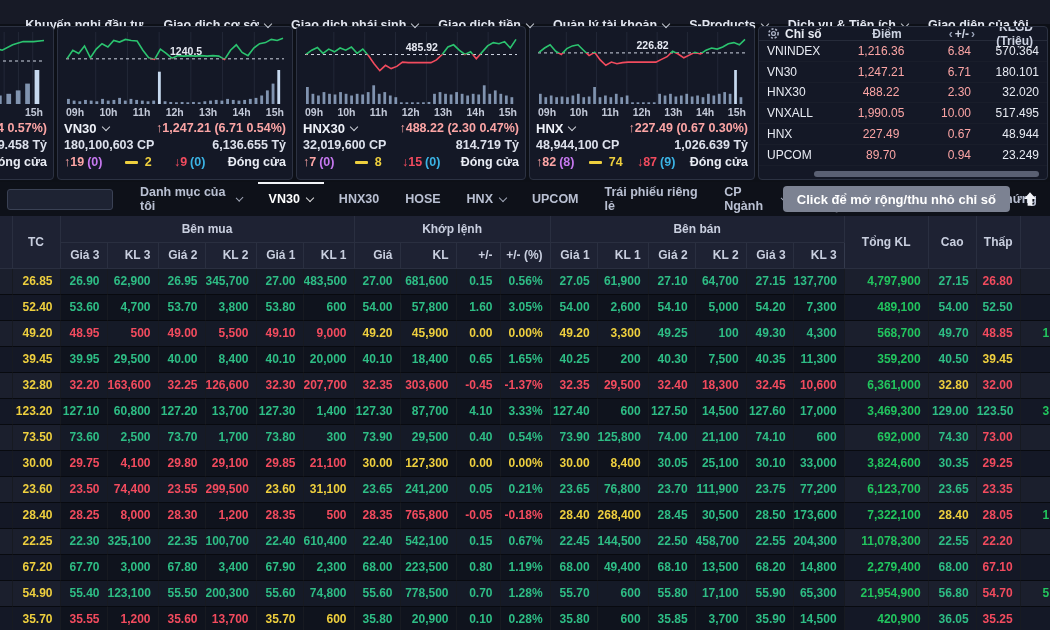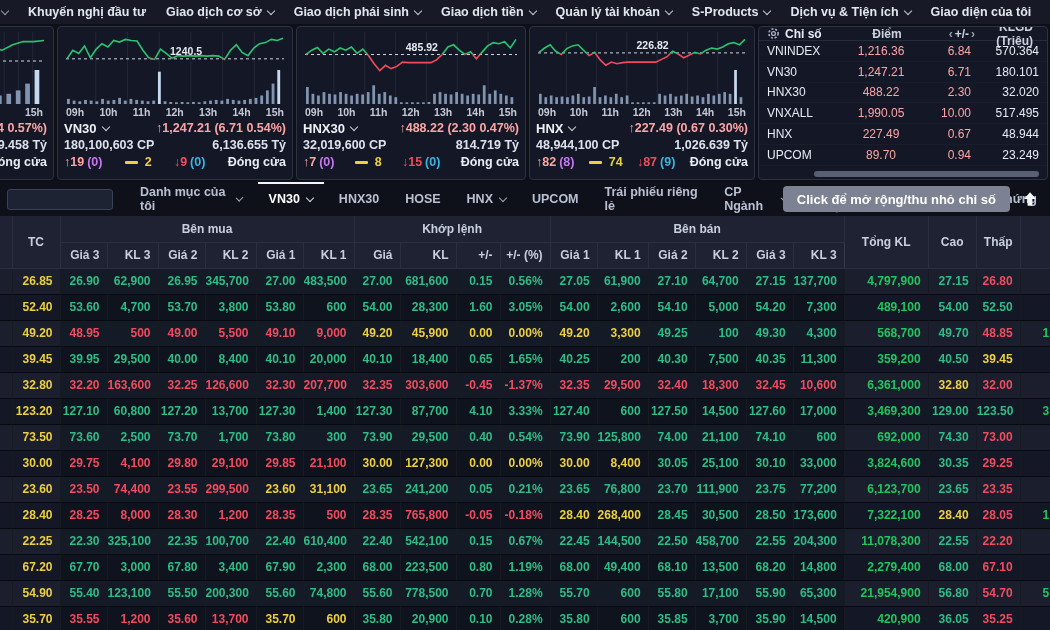--- a/index.html
+++ b/index.html
@@ -1,21 +1,21 @@
 <!DOCTYPE html>
 <html><head>
 <meta charset="utf-8">
 <style>
   * { margin:0; padding:0; box-sizing:border-box; }
   html,body { width:1050px; height:630px; overflow:hidden; background:#0d1017;
     font-family:"Liberation Sans", sans-serif; color:#e6e9f2; }
   
   .menubar { height:24px; background:#171a26; display:flex; align-items:center;
     gap:20px; padding-left:4px; font-size:12.5px; font-weight:700; color:#e2e6f0;
-    white-space:nowrap; }
+    white-space:nowrap;flex-direction:column; }
   .menu-item { display:flex; align-items:center; gap:6px; cursor:pointer; }
   .chev { display:inline-block; width:6px; height:6px;
     border-right:1.6px solid currentColor; border-bottom:1.6px solid currentColor;
     transform:rotate(45deg); margin-top:-3px; opacity:.85; }
   .lead-chev { color:#aab1c4; margin-left:-2px; }
   
   .charts { height:158px; display:flex; gap:3px; padding:2px 2px 2px 0; background:#0d1017; }
   .panel { background:#141826; border:1px solid #2c3242; border-radius:4px;
     padding:3px 6px 2px 6px; display:flex; flex-direction:column; overflow:hidden; }
   .p1 { width:114px; margin-left:-60px; flex:0 0 114px; }
@@ -643,21 +643,21 @@
       <tr class="even">
         <td></td>
         <td class="cy">52.40</td>
         <td class="cg mid gb">53.60</td>
         <td class="cg mid">4,700</td>
         <td class="cg mid">53.70</td>
         <td class="cg mid">3,800</td>
         <td class="cg mid">53.80</td>
         <td class="cg mid">600</td>
         <td class="cg mid gb">54.00</td>
-        <td class="cg mid">28,300</td>
+        <td class="cg mid">57,800</td>
         <td class="cg mid">1.60</td>
         <td class="cg mid">3.05%</td>
         <td class="cg mid gb">54.00</td>
         <td class="cg mid">2,600</td>
         <td class="cg mid">54.10</td>
         <td class="cg mid">5,000</td>
         <td class="cg mid">54.20</td>
         <td class="cg mid">7,300</td>
         <td class="cw gb">489,100</td>
         <td class="cg">54.00</td>

